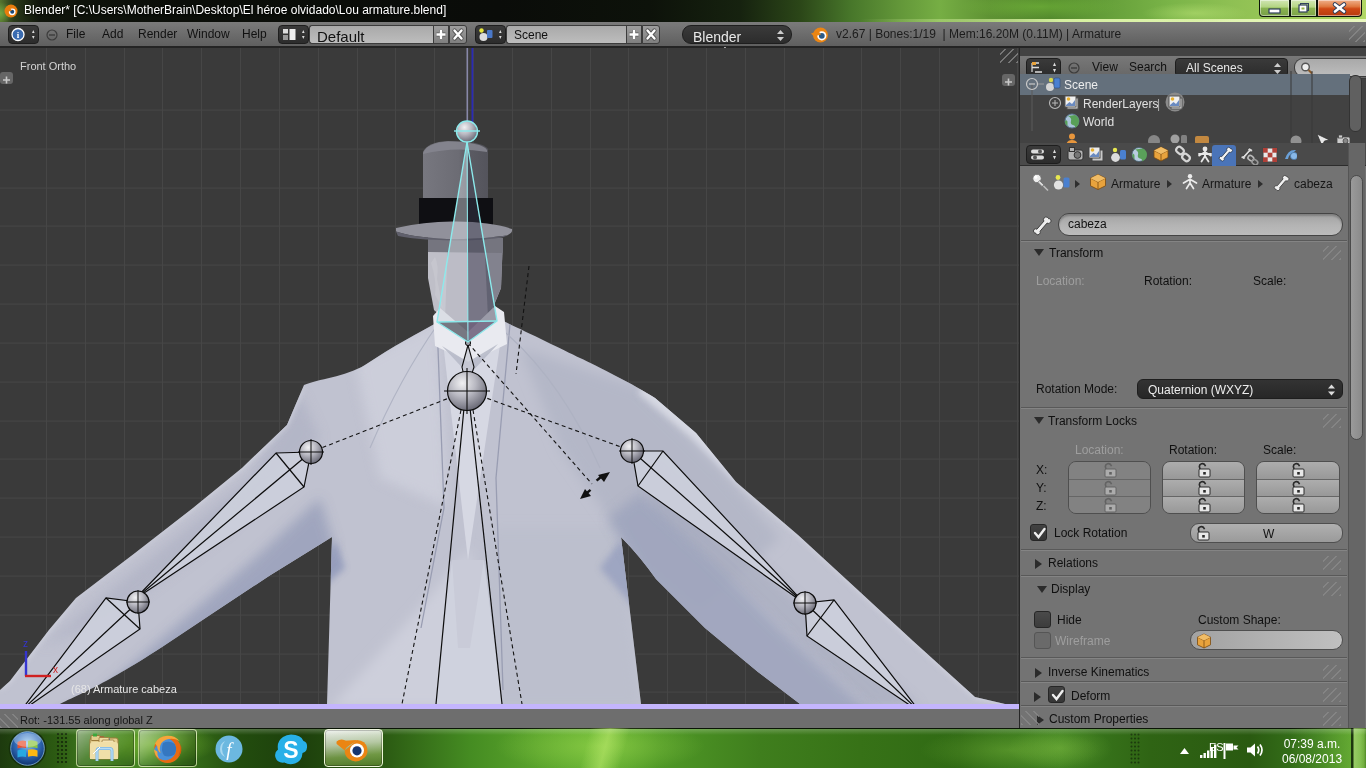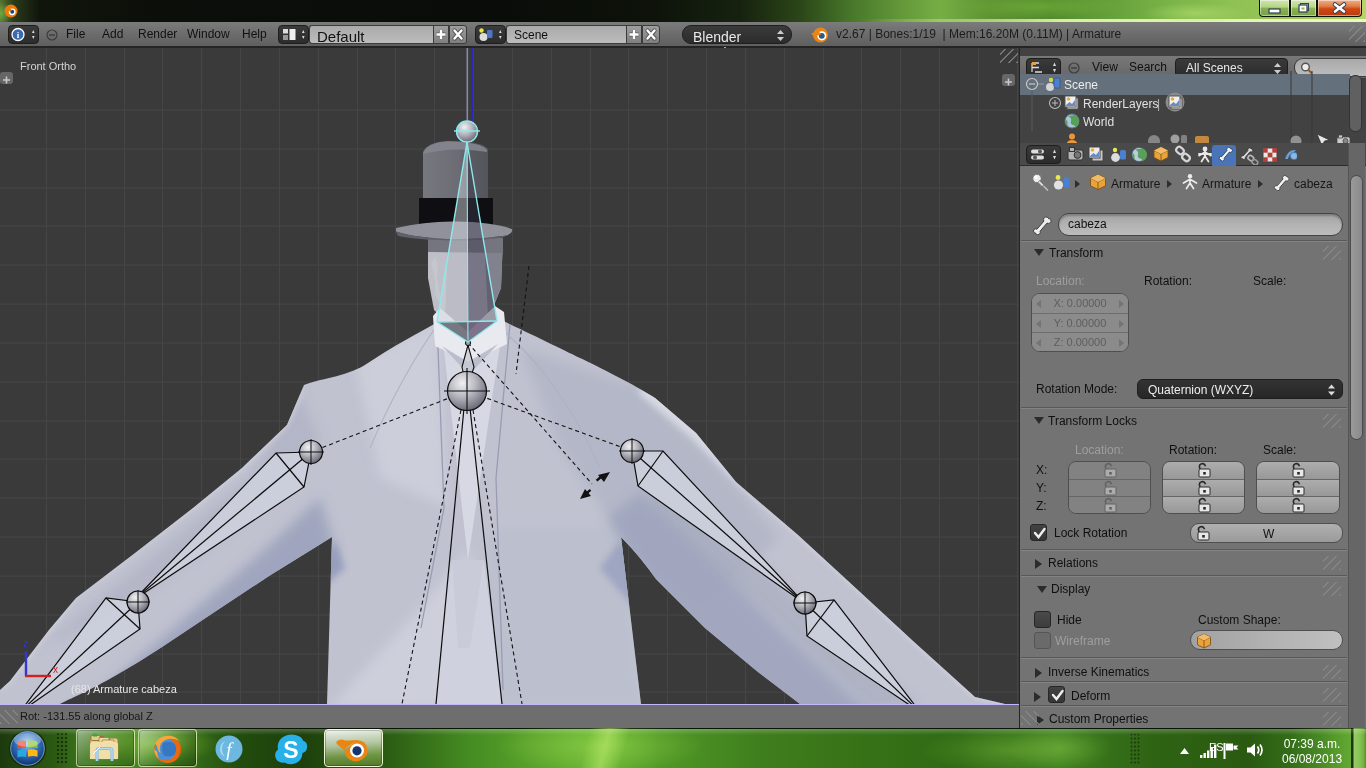--- a/index.html
+++ b/index.html
@@ -21,21 +21,21 @@
 .darkbtn{position:absolute;background:linear-gradient(180deg,#3a3a3a,#2c2c2c);border:1px solid #1e1e1e;border-radius:4px}
 .litefield{position:absolute;background:linear-gradient(180deg,#a9a9a9,#bdbdbd);border:1px solid #3c3c3c}
 .graybtn{position:absolute;background:linear-gradient(180deg,#9e9e9e,#7f7f7f);border:1px solid #3c3c3c}
 
 #viewport{position:absolute;left:0;top:48px;width:1019px;height:656px;overflow:hidden;
 background:
  repeating-linear-gradient(to right,transparent 0px,transparent 37.84px,#464646 37.84px,#464646 38.84px),
  repeating-linear-gradient(to bottom,transparent 0px,transparent 37.84px,#464646 37.84px,#464646 38.84px),
  #3a3a3a;
 background-position:8px 0,0 23.6px;}
-#vfooter{position:absolute;left:0;top:704px;width:1019px;height:24px;background:#6e6e6e;border-top:1px solid #c4b5fd}
+#vfooter{position:absolute;left:0;top:704px;width:1019px;height:24px;background:#6e6e6e;border-top:5px solid #c4b5fd}
 #vfooter span{position:absolute;left:20px;top:5px;font-size:11px;color:#161616}
 
 #outliner{position:absolute;left:1019px;top:48px;width:347px;height:95px;background:#424242;border-left:1px solid #262626}
 #outhead{position:absolute;left:0;top:8px;width:393px;height:23px;background:linear-gradient(180deg,#787878,#666);border-bottom:1px solid #3a3a3a}
 #props{position:absolute;left:1019px;top:143px;width:347px;height:585px;background:#737373;border-left:1px solid #262626}
 #phead{position:absolute;left:0;top:0;width:347px;height:23px;background:#4a4a4a;border-bottom:1px solid #2c2c2c}
 
 .ph{position:absolute;font-size:12px;color:#101010}
 .phg{position:absolute;font-size:12px;color:#9e9e9e}
 .tri-d{position:absolute;width:0;height:0;border-left:5px solid transparent;border-right:5px solid transparent;border-top:7px solid #2b2b2b}
@@ -74,20 +74,21 @@
     <div class="shine"></div>
     <div class="abs" style="left:940px;top:0;width:200px;height:22px;background:radial-gradient(ellipse 110px 16px at 50% 30%,rgba(120,190,60,.5),rgba(120,190,60,0) 75%)"></div>
     <div class="abs" style="left:1130px;top:0;width:130px;height:22px;background:radial-gradient(ellipse 70px 14px at 50% 60%,rgba(190,230,120,.5),rgba(190,230,120,0) 75%)"></div>
     <div class="abs" style="left:0;top:0;width:26px;height:22px;background:radial-gradient(ellipse 16px 14px at 0% 60%,rgba(120,180,70,.8),rgba(120,180,70,0) 80%)"></div>
     <svg id="tbicon" viewBox="0 0 14 14">
         <circle cx="7" cy="7" r="6.5" fill="#e87d0d"></circle>
         <circle cx="8.2" cy="7.8" r="3.4" fill="#fff"></circle>
         <circle cx="8.2" cy="7.8" r="2" fill="#1c4878"></circle>
         <path d="M1 6 L6 4.2 L8 6.5 L3 8 Z" fill="#e87d0d"></path>
       </svg>
+    <div id="tbtext">Blender* [C:\Users\MotherBrain\Desktop\El héroe olvidado\Lou armature.blend]</div>
     <div class="winbtn" id="btnmin"><svg width="29" height="16" viewBox="0 0 29 16">
           <rect x="9" y="9" width="11" height="4" fill="#fff" stroke="#30405c" stroke-width="1.2"></rect>
         </svg></div>
     <div class="winbtn" id="btnmax"><svg width="25" height="16" viewBox="0 0 25 16">
           <rect x="9.5" y="3.5" width="8" height="7" fill="none" stroke="#30405c" stroke-width="1"></rect>
           <rect x="8" y="5" width="8" height="7" fill="#fff" stroke="#30405c" stroke-width="1.2"></rect>
           <rect x="10.5" y="7.5" width="3" height="2" fill="#9ab648"></rect>
         </svg></div>
     <div class="winbtn" id="btnclose"><svg width="43" height="16" viewBox="0 0 43 16">
           <g stroke="#32405c" stroke-width="4.6" stroke-linecap="round">
@@ -569,25 +570,20 @@
       <span style="position:absolute;left:9px;top:3px;font-size:12px;color:#111">cabeza</span>
     </div>
     <div class="divider" style="top:97px"></div>
 
     <div class="tri-d" style="left:14px;top:106px"></div>
     <div class="ph" style="left:29px;top:103px">Transform</div>
     <div class="grip" style="left:303px;top:103px"></div>
     <div class="phg" style="left:16px;top:131px">Location:</div>
     <div class="ph" style="left:124px;top:131px">Rotation:</div>
     <div class="ph" style="left:233px;top:131px">Scale:</div>
-    <div class="numcol" style="left:11px;top:150px;width:98px">
-      <div class="num dis"><span class="lt"></span>X: 0.00000<span class="rt"></span></div>
-      <div class="num dis"><span class="lt"></span>Y: 0.00000<span class="rt"></span></div>
-      <div class="num dis"><span class="lt"></span>Z: 0.00000<span class="rt"></span></div>
-    </div>
     <div class="ph" style="left:16px;top:239px">Rotation Mode:</div>
     <div class="darkbtn" style="left:117px;top:236px;width:206px;height:20px;border-radius:6px;background:linear-gradient(180deg,#333,#272727)">
       <span style="position:absolute;left:10px;top:3px;font-size:12px;color:#ededed">Quaternion (WXYZ)</span>
       <svg style="position:absolute;right:6px;top:3px" width="9" height="14" viewBox="0 0 9 14">
           <path d="M1 5.5 l7 0 -3.5 -4 z M1 8.5 l7 0 -3.5 4 z" fill="#ddd"></path>
         </svg>
     </div>
     <div class="divider" style="top:264px"></div>
 
     <div class="tri-d" style="left:14px;top:274px"></div>

